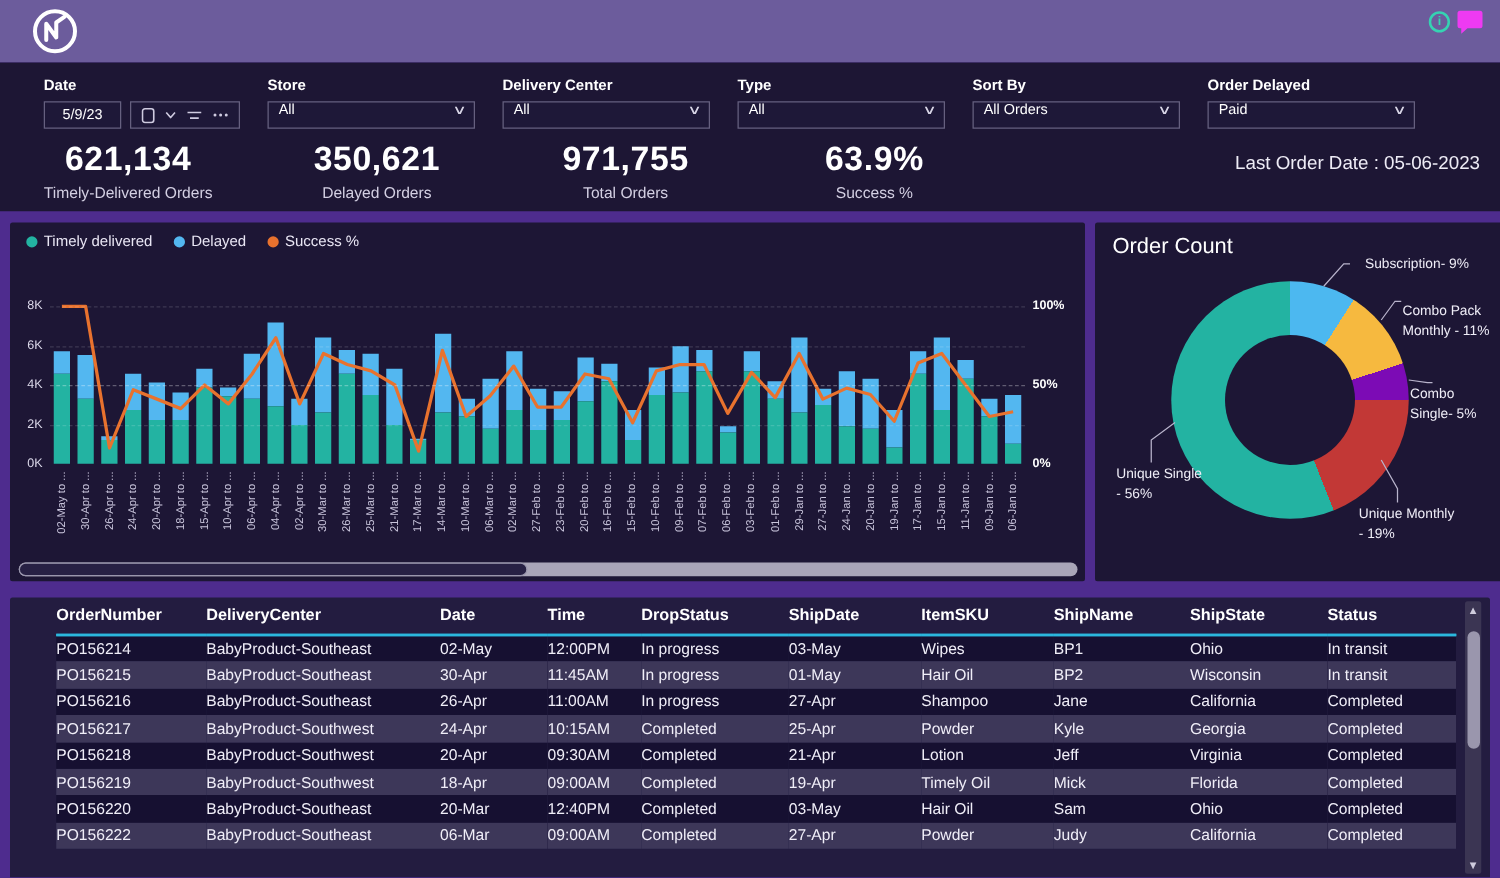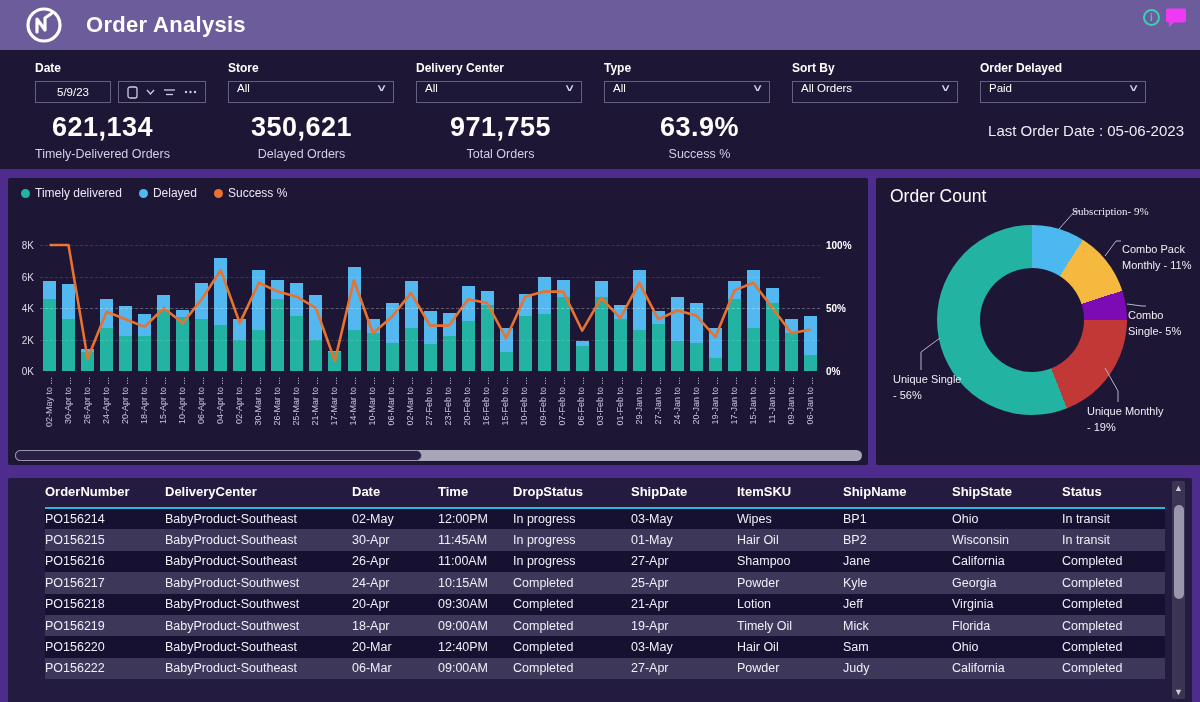--- a/index.html
+++ b/index.html
@@ -16,21 +16,21 @@
   .comment-icon svg { display:block; }
 
   
   .controls { position:absolute; top:50px; left:0; width:1200px; height:119px; background:#1d1634; }
   .filters { position:absolute; top:11px; left:35px; display:flex; }
   .filter-group { margin-right:22px; }
   .filter-label { color:#fff; font-size:12px; font-weight:700; margin-bottom:6px; }
   .select-box { width:166px; height:22px; border:1px solid rgba(150,145,175,.6); background:#1e1838; color:#fff; font-size:11.5px; display:flex; align-items:flex-start; padding:0 8px; justify-content:space-between; }
   .select-box .chev { color:#d8d5e6; font-size:10px; transform:scaleX(1.6); }
   .date-row { display:flex; gap:7px; }
-  .date-input { width:76px; height:22px; border:1px solid rgba(150,145,175,.6); background:#1e1838; color:#fff; font-size:11.5px; display:flex; align-items:center; justify-content:center; }
+  .date-input { width:62px; height:22px; border:1px solid rgba(150,145,175,.6); background:#1e1838; color:#fff; font-size:11.5px; display:flex; align-items:center; justify-content:center; }
   .date-tools { width:88px; height:22px; border:1px solid rgba(150,145,175,.6); background:#1e1838; display:flex; align-items:center; justify-content:space-evenly; color:#cfcbe0; }
   .date-tools svg { display:block; }
 
   .kpis { position:absolute; top:62px; left:3px; display:flex; }
   .kpi { width:199px; text-align:center; }
   .kpi-value { color:#fff; font-size:27px; font-weight:600; letter-spacing:.5px; }
   .kpi-label { color:#d3cfe2; font-size:12.5px; margin-top:4px; }
   .last-order { position:absolute; right:16px; top:72px; color:#eeecf6; font-size:15px; }
 
   
@@ -80,21 +80,20 @@
 </head>
 <body>
 
 <div class="app">
 
   <div class="header">
     <svg class="logo" viewBox="0 0 40 40">
       <circle cx="20" cy="20" r="16" fill="none" stroke="#ffffff" stroke-width="3.2"></circle>
       <path d="M13 27 V14 L21 25 V13 L27.5 8.5" fill="none" stroke="#ffffff" stroke-width="3.2" stroke-linejoin="round" stroke-linecap="round"></path>
     </svg>
-    <div class="app-title">Order Analysis</div>
     <div class="header-icons">
       <div class="info-icon">i</div>
       <div class="comment-icon">
         <svg width="23" height="21" viewBox="0 0 23 21">
           <path d="M3 1.5 h16 a2 2 0 0 1 2 2 v10 a2 2 0 0 1 -2 2 h-10 l-5 4.5 v-4.5 h-1 a2 2 0 0 1 -2 -2 v-10 a2 2 0 0 1 2 -2 z" fill="#ee3af2"></path>
         </svg>
       </div>
     </div>
   </div>
 
@@ -607,21 +606,21 @@
     <div class="donut" id="donut" style="background: conic-gradient(rgb(76, 184, 240) 0%, rgb(76, 184, 240) 9%, rgb(246, 185, 63) 9%, rgb(246, 185, 63) 20%, rgb(124, 11, 181) 20%, rgb(124, 11, 181) 25%, rgb(194, 56, 54) 25%, rgb(194, 56, 54) 44%, rgb(35, 179, 162) 44%, rgb(35, 179, 162) 100%);"></div>
     <div class="donut-hole"></div>
     <svg class="leader-svg" id="leaderSvg" width="316" height="287">
         <polyline points="183,51 199,33 204,33" fill="none" stroke="#b9b4cc" stroke-width="1"></polyline>
         <polyline points="229,78 240,63 245,63" fill="none" stroke="#b9b4cc" stroke-width="1"></polyline>
         <polyline points="251,126 266,128 270,128" fill="none" stroke="#b9b4cc" stroke-width="1"></polyline>
         <polyline points="229,190 242,213 242,224" fill="none" stroke="#b9b4cc" stroke-width="1"></polyline>
         <polyline points="64,160 45,174 45,192" fill="none" stroke="#b9b4cc" stroke-width="1"></polyline>
       </svg>
     <div id="callouts">
-        <div class="callout" style="left: 196px; top: 26px; font-family: Liberation Serif, serif;">
+        <div class="callout" style="left: 216px; top: 26px;">
           <div>Subscription- 9%</div>
         </div>
         <div class="callout" style="left: 246px; top: 64px;">
           <div>Combo Pack</div>
           <div>Monthly - 11%</div>
         </div>
         <div class="callout" style="left: 252px; top: 130px;">
           <div>Combo</div>
           <div>Single- 5%</div>
         </div>

